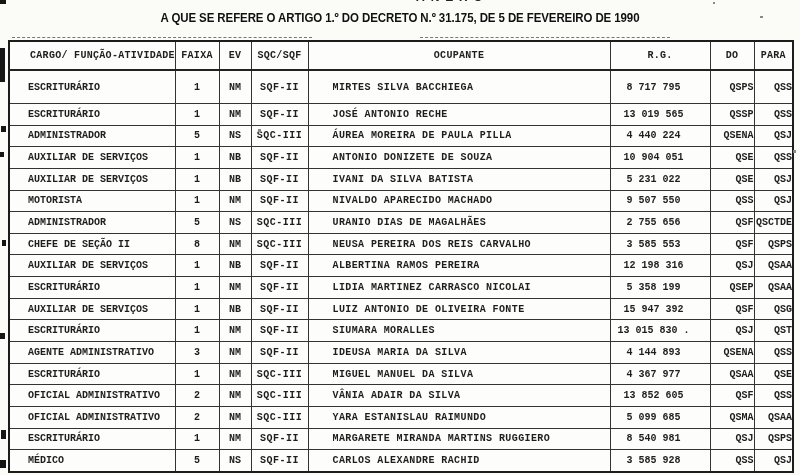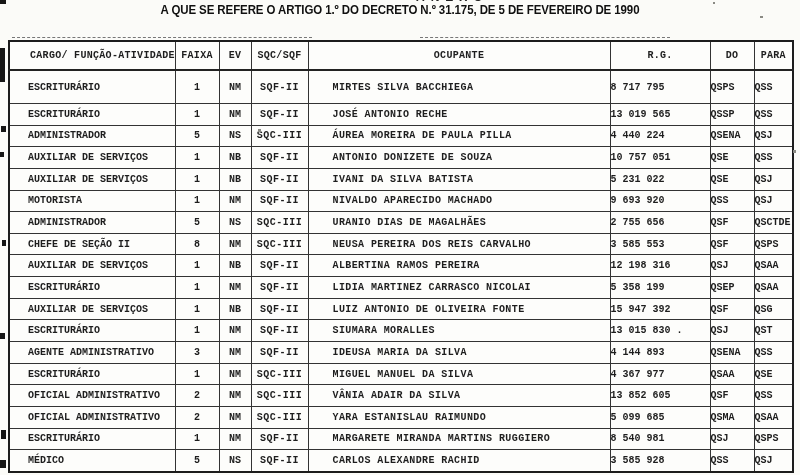--- a/index.html
+++ b/index.html
@@ -8,21 +8,21 @@
     background:#fbfbf8;
     font-family:"Liberation Mono","DejaVu Sans Mono",monospace;
   }
   
   .anexo-frag{
     position:absolute;top:-10px;left:416px;
     font-family:"Liberation Sans",sans-serif;font-weight:bold;
     font-size:12px;letter-spacing:6px;color:#222;
   }
   .doc-title{
-    position:absolute;top:4px;left:0;width:100%;text-align:center;
+    position:absolute;top:12px;left:0;width:100%;text-align:center;
     font-family:"Liberation Sans",sans-serif;font-weight:bold;
     font-size:11.5px;color:#101010;letter-spacing:-0.1px;
     transform:scaleY(1.05);
   }
   table.decree{
     position:absolute;left:8px;top:40px;width:784px;height:433px;
     border-collapse:collapse;table-layout:fixed;background:#fdfdfb;
     border:2px solid #1c1c1c;
   }
   .decree th,.decree td{
@@ -35,22 +35,22 @@
     height:27px;letter-spacing:0.3px;
     border-bottom:2px solid #222;
   }
   .decree thead th.h-cargo{text-align:center;padding-left:20px;}
   .decree tbody td{height:20px;}
   .decree tbody tr:first-child td{height:31px;}
   td.c0{text-align:left;padding-left:18px;}
   td.c1,td.c2,td.c3{text-align:center;}
   td.c3{letter-spacing:0.5px;}
   td.c4{text-align:left;padding-left:24px;letter-spacing:0.4px;}
-  td.c5{text-align:left;padding-right:13px;margin-left:25px;}
-  td.c6,td.c7{text-align:left;}
+  td.c5{text-align:center;padding-right:13px;margin-left:25px;}
+  td.c6,td.c7{text-align:right;}
   
   .art{position:absolute;background:#161616;}
   .art.light{background:#8a8a84;}
   .dash-line{position:absolute;border-top:1px dashed #777;height:0;}
 </style>
 </head>
 <body>
 
 <div class="anexo-frag">ANEXO</div>
 
@@ -109,41 +109,41 @@
         <td class="c5">4 440 224</td>
         <td class="c6">QSENA</td>
         <td class="c7">QSJ</td>
       </tr>
       <tr>
         <td class="c0">AUXILIAR DE SERVIÇOS</td>
         <td class="c1">1</td>
         <td class="c2">NB</td>
         <td class="c3">SQF-II</td>
         <td class="c4">ANTONIO DONIZETE DE SOUZA</td>
-        <td class="c5">10 757 051</td>
+        <td class="c5">10 904 051</td>
         <td class="c6">QSE</td>
         <td class="c7">QSS</td>
       </tr>
       <tr>
         <td class="c0">AUXILIAR DE SERVIÇOS</td>
         <td class="c1">1</td>
         <td class="c2">NB</td>
         <td class="c3">SQF-II</td>
         <td class="c4">IVANI DA SILVA BATISTA</td>
         <td class="c5">5 231 022</td>
         <td class="c6">QSE</td>
         <td class="c7">QSJ</td>
       </tr>
       <tr>
         <td class="c0">MOTORISTA</td>
         <td class="c1">1</td>
         <td class="c2">NM</td>
         <td class="c3">SQF-II</td>
         <td class="c4">NIVALDO APARECIDO MACHADO</td>
-        <td class="c5">9 693 920</td>
+        <td class="c5">9 507 550</td>
         <td class="c6">QSS</td>
         <td class="c7">QSJ</td>
       </tr>
       <tr>
         <td class="c0">ADMINISTRADOR</td>
         <td class="c1">5</td>
         <td class="c2">NS</td>
         <td class="c3">SQC-III</td>
         <td class="c4">URANIO DIAS DE MAGALHÃES</td>
         <td class="c5">2 755 656</td>

